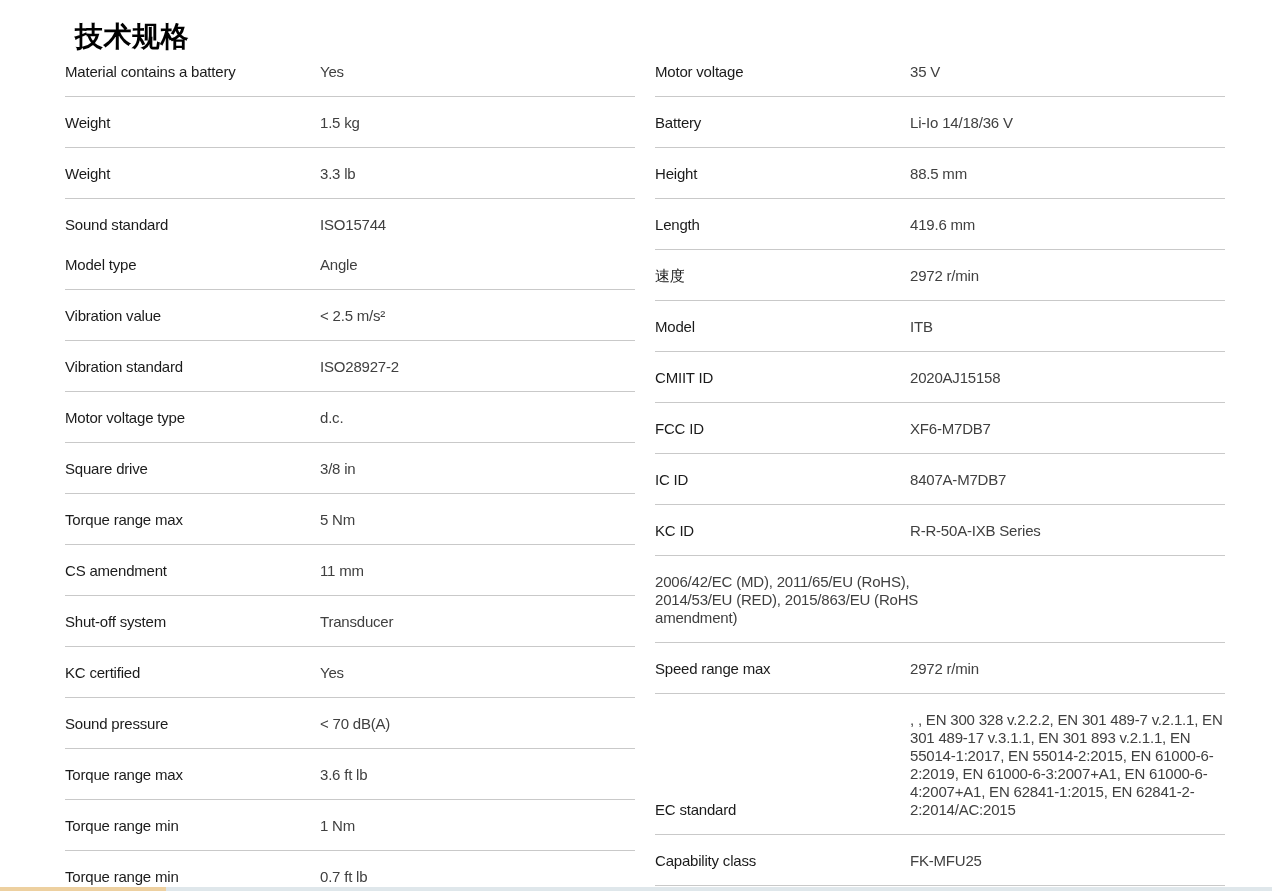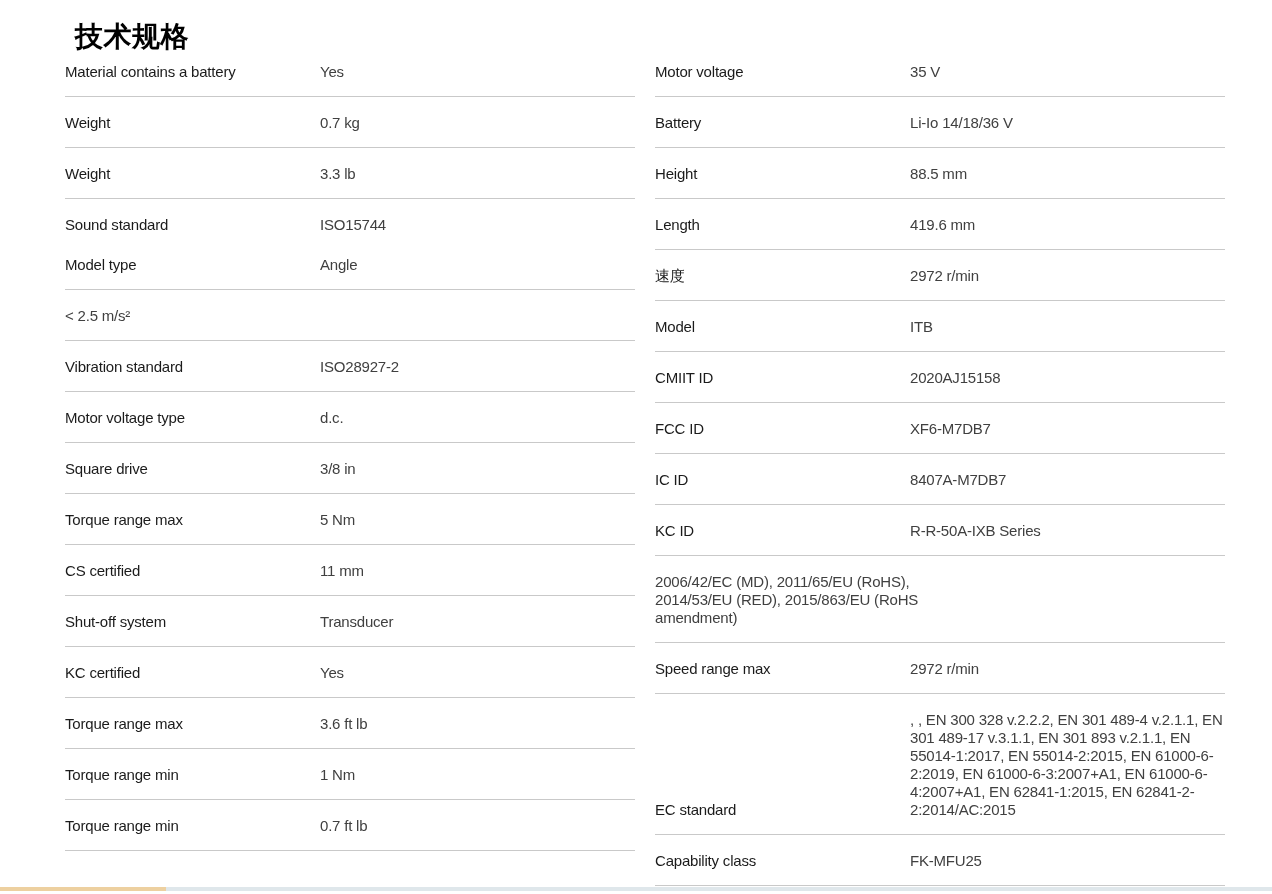--- a/index.html
+++ b/index.html
@@ -91,66 +91,71 @@
 <h1 class="page-title">技术规格</h1>
 
 <div class="columns">
   <div class="spec-col" id="col-left">
       <div class="spec-row">
         <span class="spec-label">Material contains a battery</span>
         <span class="spec-value">Yes</span>
       </div>
       <div class="spec-row">
         <span class="spec-label">Weight</span>
-        <span class="spec-value">0.7 kg</span>
+        <span class="spec-value">1.5 kg</span>
       </div>
       <div class="spec-row">
         <span class="spec-label">Weight</span>
         <span class="spec-value">3.3 lb</span>
       </div>
       <div class="spec-row">
         <span class="spec-label">Sound standard</span>
         <span class="spec-value">ISO15744</span>
       </div>
       <div class="spec-row">
         <span class="spec-label">Model type</span>
         <span class="spec-value">Angle</span>
       </div>
       <div class="spec-row">
+        <span class="spec-label">Vibration value</span>
         <span class="spec-value">&lt; 2.5 m/s²</span>
       </div>
       <div class="spec-row">
         <span class="spec-label">Vibration standard</span>
         <span class="spec-value">ISO28927-2</span>
       </div>
       <div class="spec-row">
         <span class="spec-label">Motor voltage type</span>
         <span class="spec-value">d.c.</span>
       </div>
       <div class="spec-row">
         <span class="spec-label">Square drive</span>
         <span class="spec-value">3/8 in</span>
       </div>
       <div class="spec-row">
         <span class="spec-label">Torque range max</span>
         <span class="spec-value">5 Nm</span>
       </div>
       <div class="spec-row">
-        <span class="spec-label">CS certified</span>
+        <span class="spec-label">CS amendment</span>
         <span class="spec-value">11 mm</span>
       </div>
       <div class="spec-row">
         <span class="spec-label">Shut-off system</span>
         <span class="spec-value">Transducer</span>
       </div>
       <div class="spec-row">
         <span class="spec-label">KC certified</span>
         <span class="spec-value">Yes</span>
       </div>
       <div class="spec-row">
+        <span class="spec-label">Sound pressure</span>
+        <span class="spec-value">&lt; 70 dB(A)</span>
+      </div>
+      <div class="spec-row">
         <span class="spec-label">Torque range max</span>
         <span class="spec-value">3.6 ft lb</span>
       </div>
       <div class="spec-row">
         <span class="spec-label">Torque range min</span>
         <span class="spec-value">1 Nm</span>
       </div>
       <div class="spec-row">
         <span class="spec-label">Torque range min</span>
         <span class="spec-value">0.7 ft lb</span>
@@ -199,21 +204,21 @@
       </div>
       <div class="spec-row">
         <span class="spec-value">2006/42/EC (MD), 2011/65/EU (RoHS), 2014/53/EU (RED), 2015/863/EU (RoHS amendment)</span>
       </div>
       <div class="spec-row">
         <span class="spec-label">Speed range max</span>
         <span class="spec-value">2972 r/min</span>
       </div>
       <div class="spec-row">
         <span class="spec-label">EC standard</span>
-        <span class="spec-value">, , EN 300 328 v.2.2.2, EN 301 489-4 v.2.1.1, EN 301 489-17 v.3.1.1, EN 301 893 v.2.1.1, EN 55014-1:2017, EN 55014-2:2015, EN 61000-6-2:2019, EN 61000-6-3:2007+A1, EN 61000-6-4:2007+A1, EN 62841-1:2015, EN 62841-2-2:2014/AC:2015</span>
+        <span class="spec-value">, , EN 300 328 v.2.2.2, EN 301 489-7 v.2.1.1, EN 301 489-17 v.3.1.1, EN 301 893 v.2.1.1, EN 55014-1:2017, EN 55014-2:2015, EN 61000-6-2:2019, EN 61000-6-3:2007+A1, EN 61000-6-4:2007+A1, EN 62841-1:2015, EN 62841-2-2:2014/AC:2015</span>
       </div>
       <div class="spec-row">
         <span class="spec-label">Capability class</span>
         <span class="spec-value">FK-MFU25</span>
       </div>
       <div class="spec-row"></div>
     </div>
 </div>
 
 <div class="bottom-bar">

